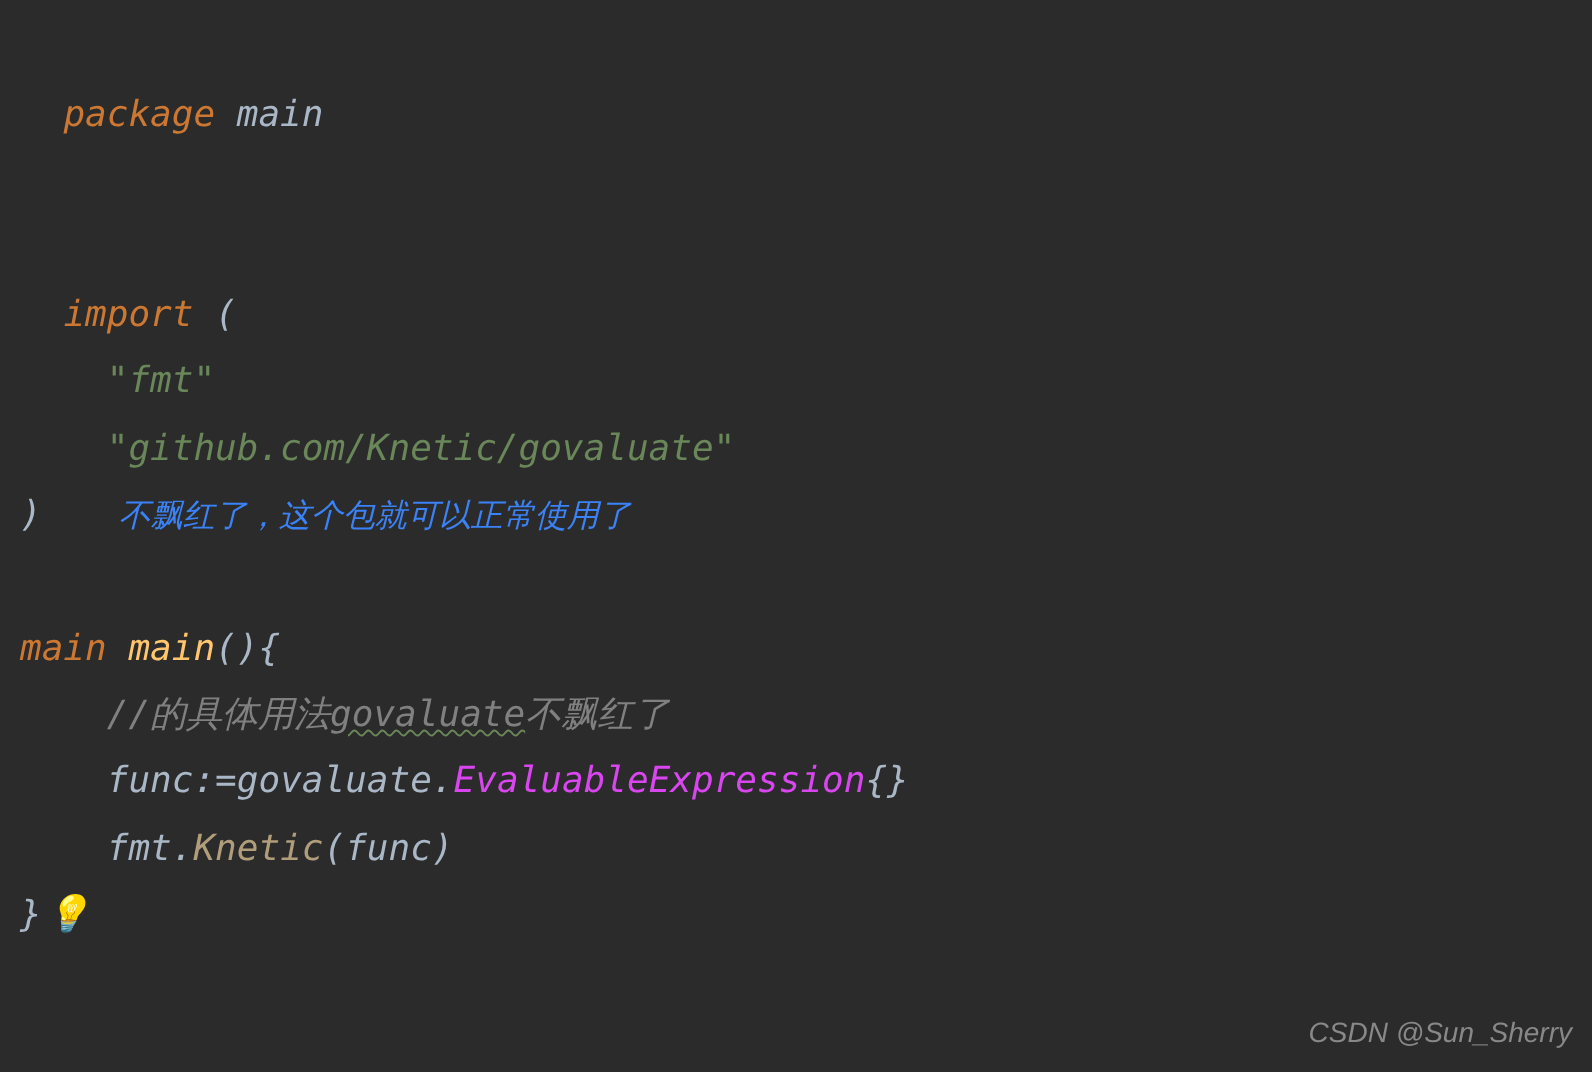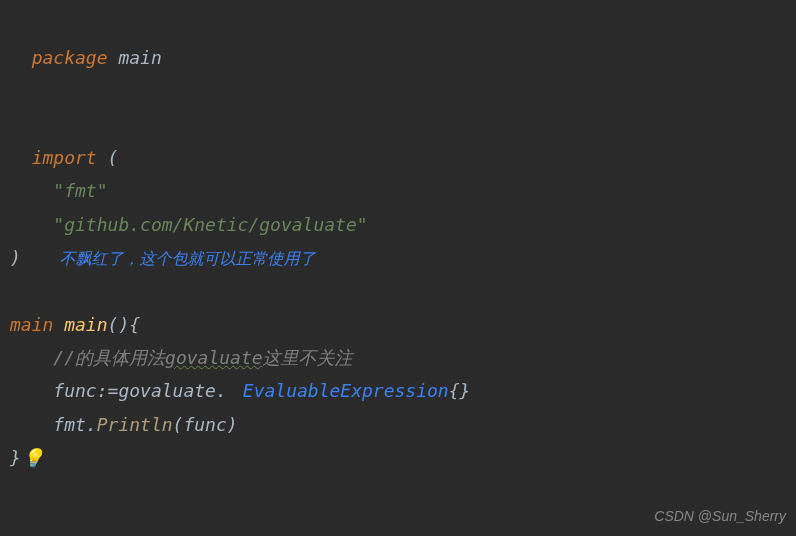--- a/index.html
+++ b/index.html
@@ -39,22 +39,21 @@
     .func-name {
       color: #ffc66d;
     }
     .comment {
       color: #808080;
     }
     .ident {
       color: #a9b7c6;
     }
     .type {
-      color: #3b82f6;
-      margin-left: 16px;
+      color: #d946ef;
     }
     .method {
       color: #b09d79;
     }
     .annotation-red {
       color: #3b82f6;
       font-size: 16px;
       font-weight: 500;
     }
     .wavy {
@@ -96,21 +95,21 @@
 <div class="line"><span>    </span><span class="string">"fmt"</span></div>
 
 <div class="line"><span>    </span><span class="string">"github.com/Knetic/govaluate"</span></div>
 
 <div class="line"><span class="paren">)</span><span class="annotation-red">    不飘红了，这个包就可以正常使用了</span></div>
 
 <div class="blank-line"></div>
 
 <div class="line"><span class="keyword">main</span><span class="func-name"> main</span><span class="paren">(){</span></div>
 
-<div class="line"><span>    </span><span class="comment">//的具体用法</span><span class="comment wavy">govaluate</span><span class="comment">这里不关注</span></div>
+<div class="line"><span>    </span><span class="comment">//的具体用法</span><span class="comment wavy">govaluate</span><span class="comment">不飘红了</span></div>
 
 <div class="line"><span>    </span><span class="ident">func</span><span class="ident">:=</span><span class="ident">govaluate</span><span class="ident">.</span><span class="type">EvaluableExpression</span><span class="ident">{}</span></div>
 
-<div class="line"><span>    </span><span class="ident">fmt</span><span class="ident">.</span><span class="method">Println</span><span class="ident">(func)</span></div>
+<div class="line"><span>    </span><span class="ident">fmt</span><span class="ident">.</span><span class="method">Knetic</span><span class="ident">(func)</span></div>
 
 <div class="line"><span class="paren">}</span><span class="lightbulb">💡</span></div>
 
 <div class="watermark">CSDN @Sun_Sherry</div>
 
 </body></html>

